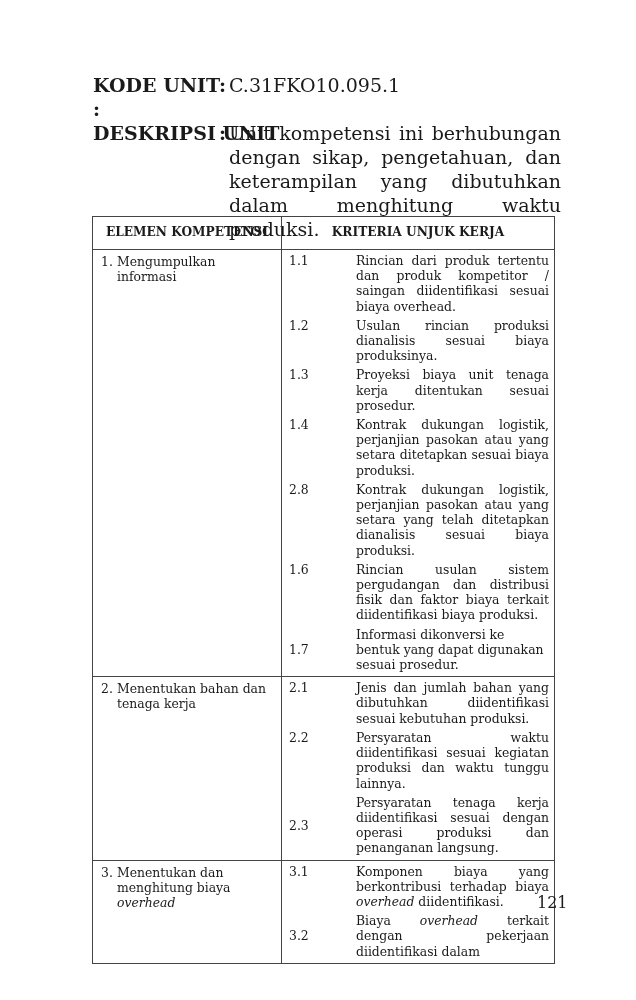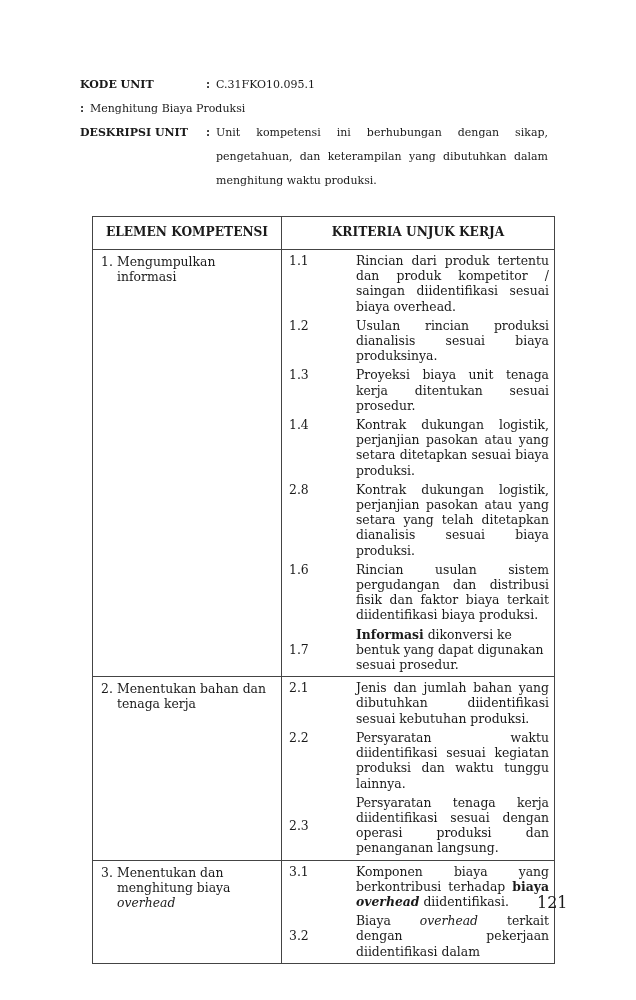--- a/index.html
+++ b/index.html
@@ -1,53 +1,52 @@
 <!DOCTYPE html>
 <html><head>
 <meta charset="utf-8">
 <style>
   html, body { margin: 0; padding: 0; background: #ffffff; }
   body { width: 636px; height: 1000px; position: relative; overflow: hidden;
          font-family: "DejaVu Serif", "Liberation Serif", serif; color: #1a1a1a; }
-  .hdr { position: absolute; left: 80px; width: 468px; font-size: 11px; }
+  .hdr { position: absolute; left: 93px; width: 468px; font-size: 19px; }
   .hdr-row { display: flex; line-height: 24px; }
   .hdr-label { width: 126px; font-weight: bold; white-space: nowrap; }
   .hdr-colon { width: 10px; font-weight: bold; }
   .hdr-val { flex: 1; }
   .hdr-val.bold { font-weight: normal; }
   .hdr-val.justify { text-align: justify; line-height: 24px; }
   table.kt { position: absolute; left: 92px; top: 216px; width: 463px; border-collapse: collapse;
              font-size: 12.4px; line-height: 15.2px; }
   table.kt td, table.kt th { border: 1.5px solid #444; vertical-align: top; padding: 0; }
   table.kt th { height: 32px; font-weight: bold; font-size: 12.2px; text-align: center; vertical-align: middle; }
   .col1 { width: 188px; }
   .elem { display: flex; padding: 4px 6px 4px 8px; }
   .elem .num { width: 14px; flex: none; }
   .elem .txt { flex: 1; padding-left: 2px; }
   .crit { padding: 3px 5px 3px 7px; }
   .ci { display: flex; margin-bottom: 4px; gap: 36px; }
   .ci:last-child { margin-bottom: 1px; align-items: center; }
   .ci .cn { width: 31px; flex: none; }
   .ci .ct { flex: 1; text-align: justify; }
-  .ct b { font-weight: bold; }
+  .ct b { font-weight: normal; }
   .ct i { font-style: italic; }
   .pagenum { position: absolute; left: 537px; top: 893px; font-size: 16px; }
 </style>
 </head>
 <body>
 
 <div class="hdr" style="top:73px;">
   <div class="hdr-row">
     <span class="hdr-label">KODE UNIT</span>
     <span class="hdr-colon">:</span>
     <span class="hdr-val bold">C.31FKO10.095.1</span>
   </div>
   <div class="hdr-row">
     <span class="hdr-colon">:</span>
-    <span class="hdr-val bold">Menghitung Biaya Produksi</span>
   </div>
   <div class="hdr-row">
     <span class="hdr-label">DESKRIPSI UNIT</span>
     <span class="hdr-colon">:</span>
     <span class="hdr-val justify">Unit kompetensi ini berhubungan dengan sikap, pengetahuan, dan keterampilan yang dibutuhkan dalam menghitung waktu produksi.</span>
   </div>
 </div>
 
 <table class="kt">
   <thead>

